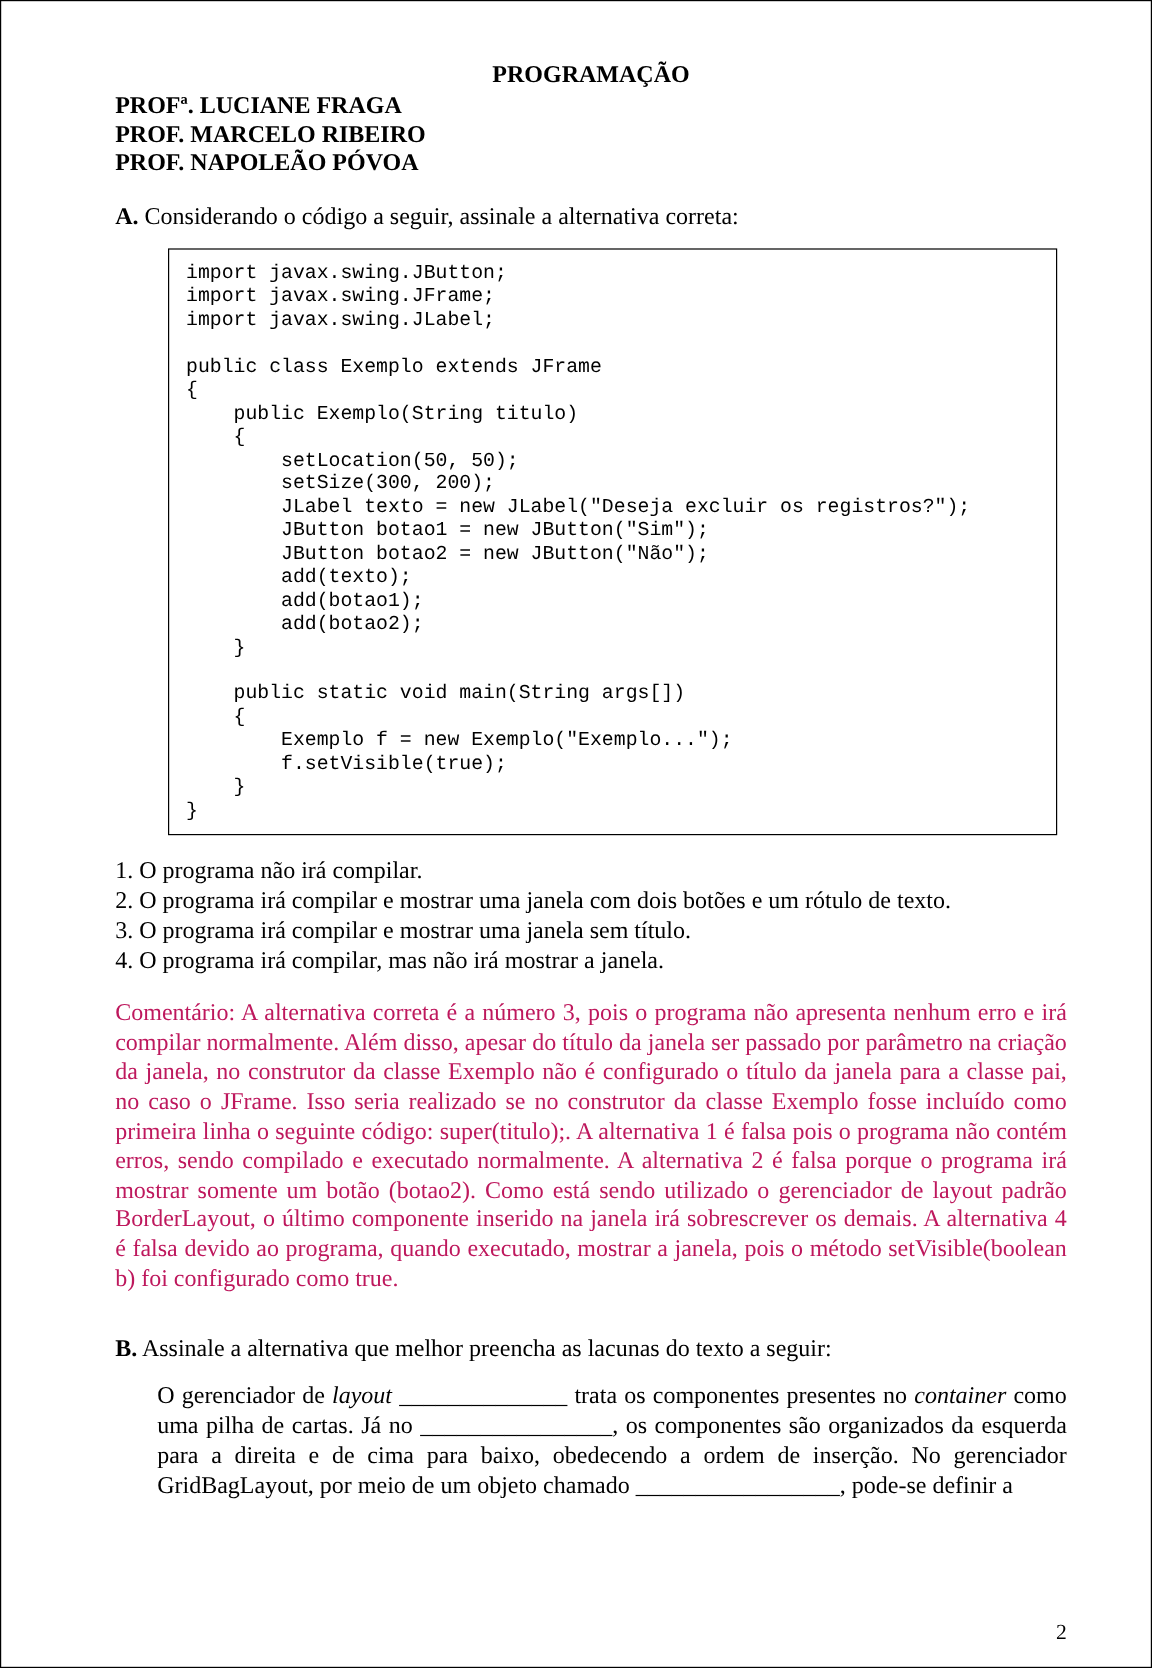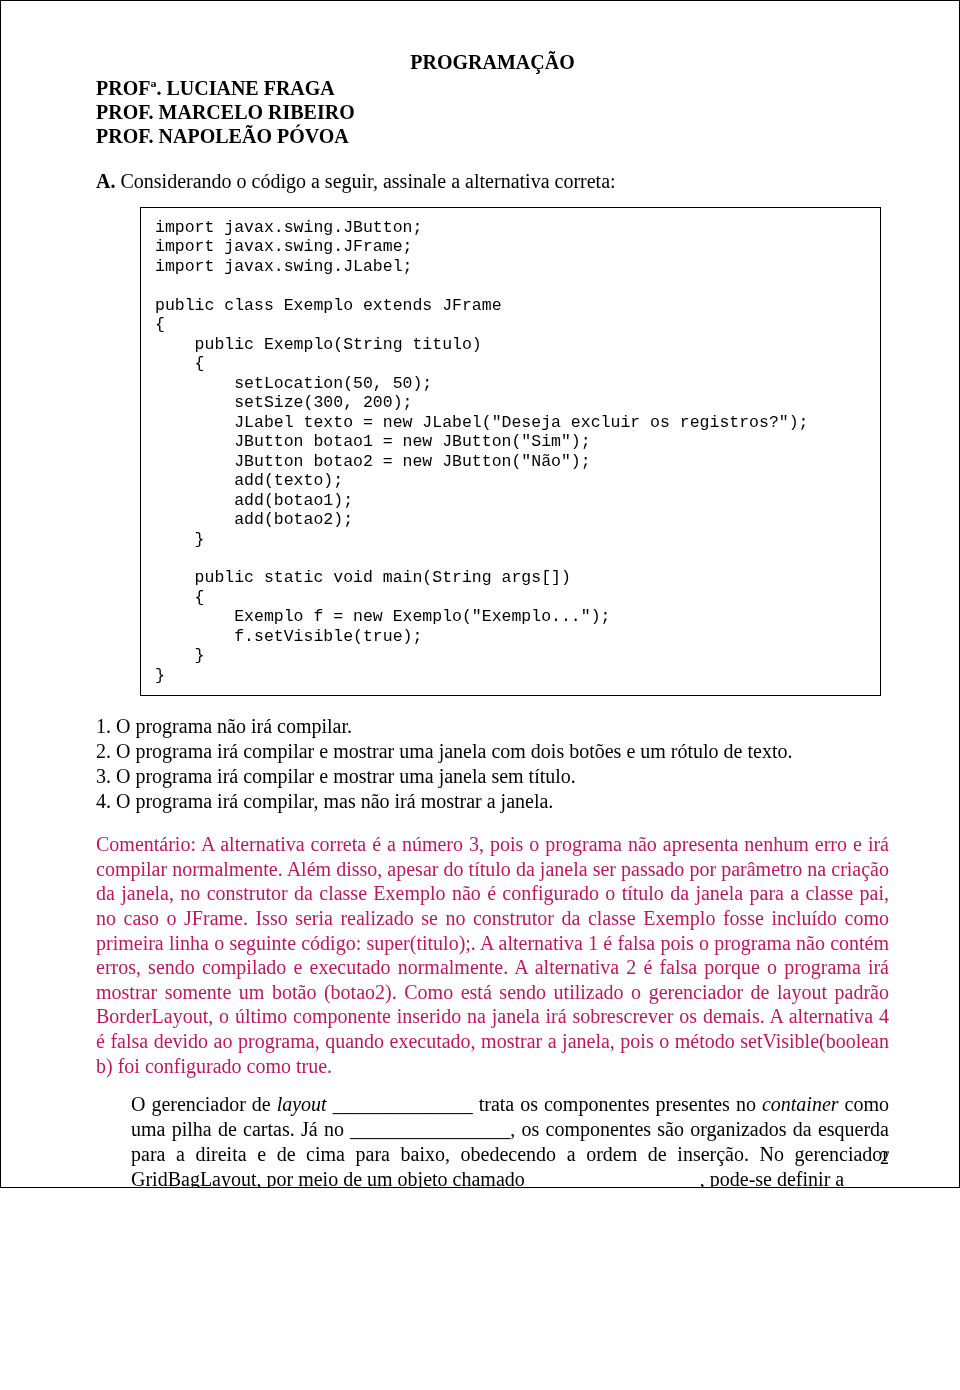--- a/index.html
+++ b/index.html
@@ -4,21 +4,21 @@
 <style>
   body {
     margin: 0;
     padding: 0;
     background: #fff;
     font-family: "Times New Roman", Times, serif;
     color: #000;
   }
   .page {
     width: 960px;
-    height: 1188px;
+    height: 1390px;
     margin: 0 auto;
     box-sizing: border-box;
     border: 1px solid #000;
     padding: 50px 70px 25px 95px;
     position: relative;
   }
   .header-title {
     text-align: center;
     font-weight: bold;
     font-size: 20px;
@@ -119,20 +119,23 @@
 
   <div class="options">
     <div>1. O programa não irá compilar.</div>
     <div>2. O programa irá compilar e mostrar uma janela com dois botões e um rótulo de texto.</div>
     <div>3. O programa irá compilar e mostrar uma janela sem título.</div>
     <div>4. O programa irá compilar, mas não irá mostrar a janela.</div>
   </div>
 
   <div class="comment">Comentário: A alternativa correta é a número 3, pois o programa não apresenta nenhum erro e irá compilar normalmente. Além disso, apesar do título da janela ser passado por parâmetro na criação da janela, no construtor da classe Exemplo não é configurado o título da janela para a classe pai, no caso o JFrame. Isso seria realizado se no construtor da classe Exemplo fosse incluído como primeira linha o seguinte código: super(titulo);. A alternativa 1 é falsa pois o programa não contém erros, sendo compilado e executado normalmente. A alternativa 2 é falsa porque o programa irá mostrar somente um botão (botao2). Como está sendo utilizado o gerenciador de layout padrão BorderLayout, o último componente inserido na janela irá sobrescrever os demais. A alternativa 4 é falsa devido ao programa, quando executado, mostrar a janela, pois o método setVisible(boolean b) foi configurado como true.</div>
 
+  <div class="section-b">
+    <b>B.</b><span> Assinale a alternativa que melhor preencha as lacunas do texto a seguir:</span>
+  </div>
 
   <div class="section-b-body">
     <span>O gerenciador de </span><i>layout</i><span> ______________ trata os componentes presentes no </span><i>container</i><span> como uma pilha de cartas. Já no ________________, os componentes são organizados da esquerda para a direita e de cima para baixo, obedecendo a ordem de inserção. No gerenciador GridBagLayout, por meio de um objeto chamado _________________, pode-se definir a</span>
   </div>
 
   <div class="page-number">2</div>
 
 </div>
 
 </body></html>

